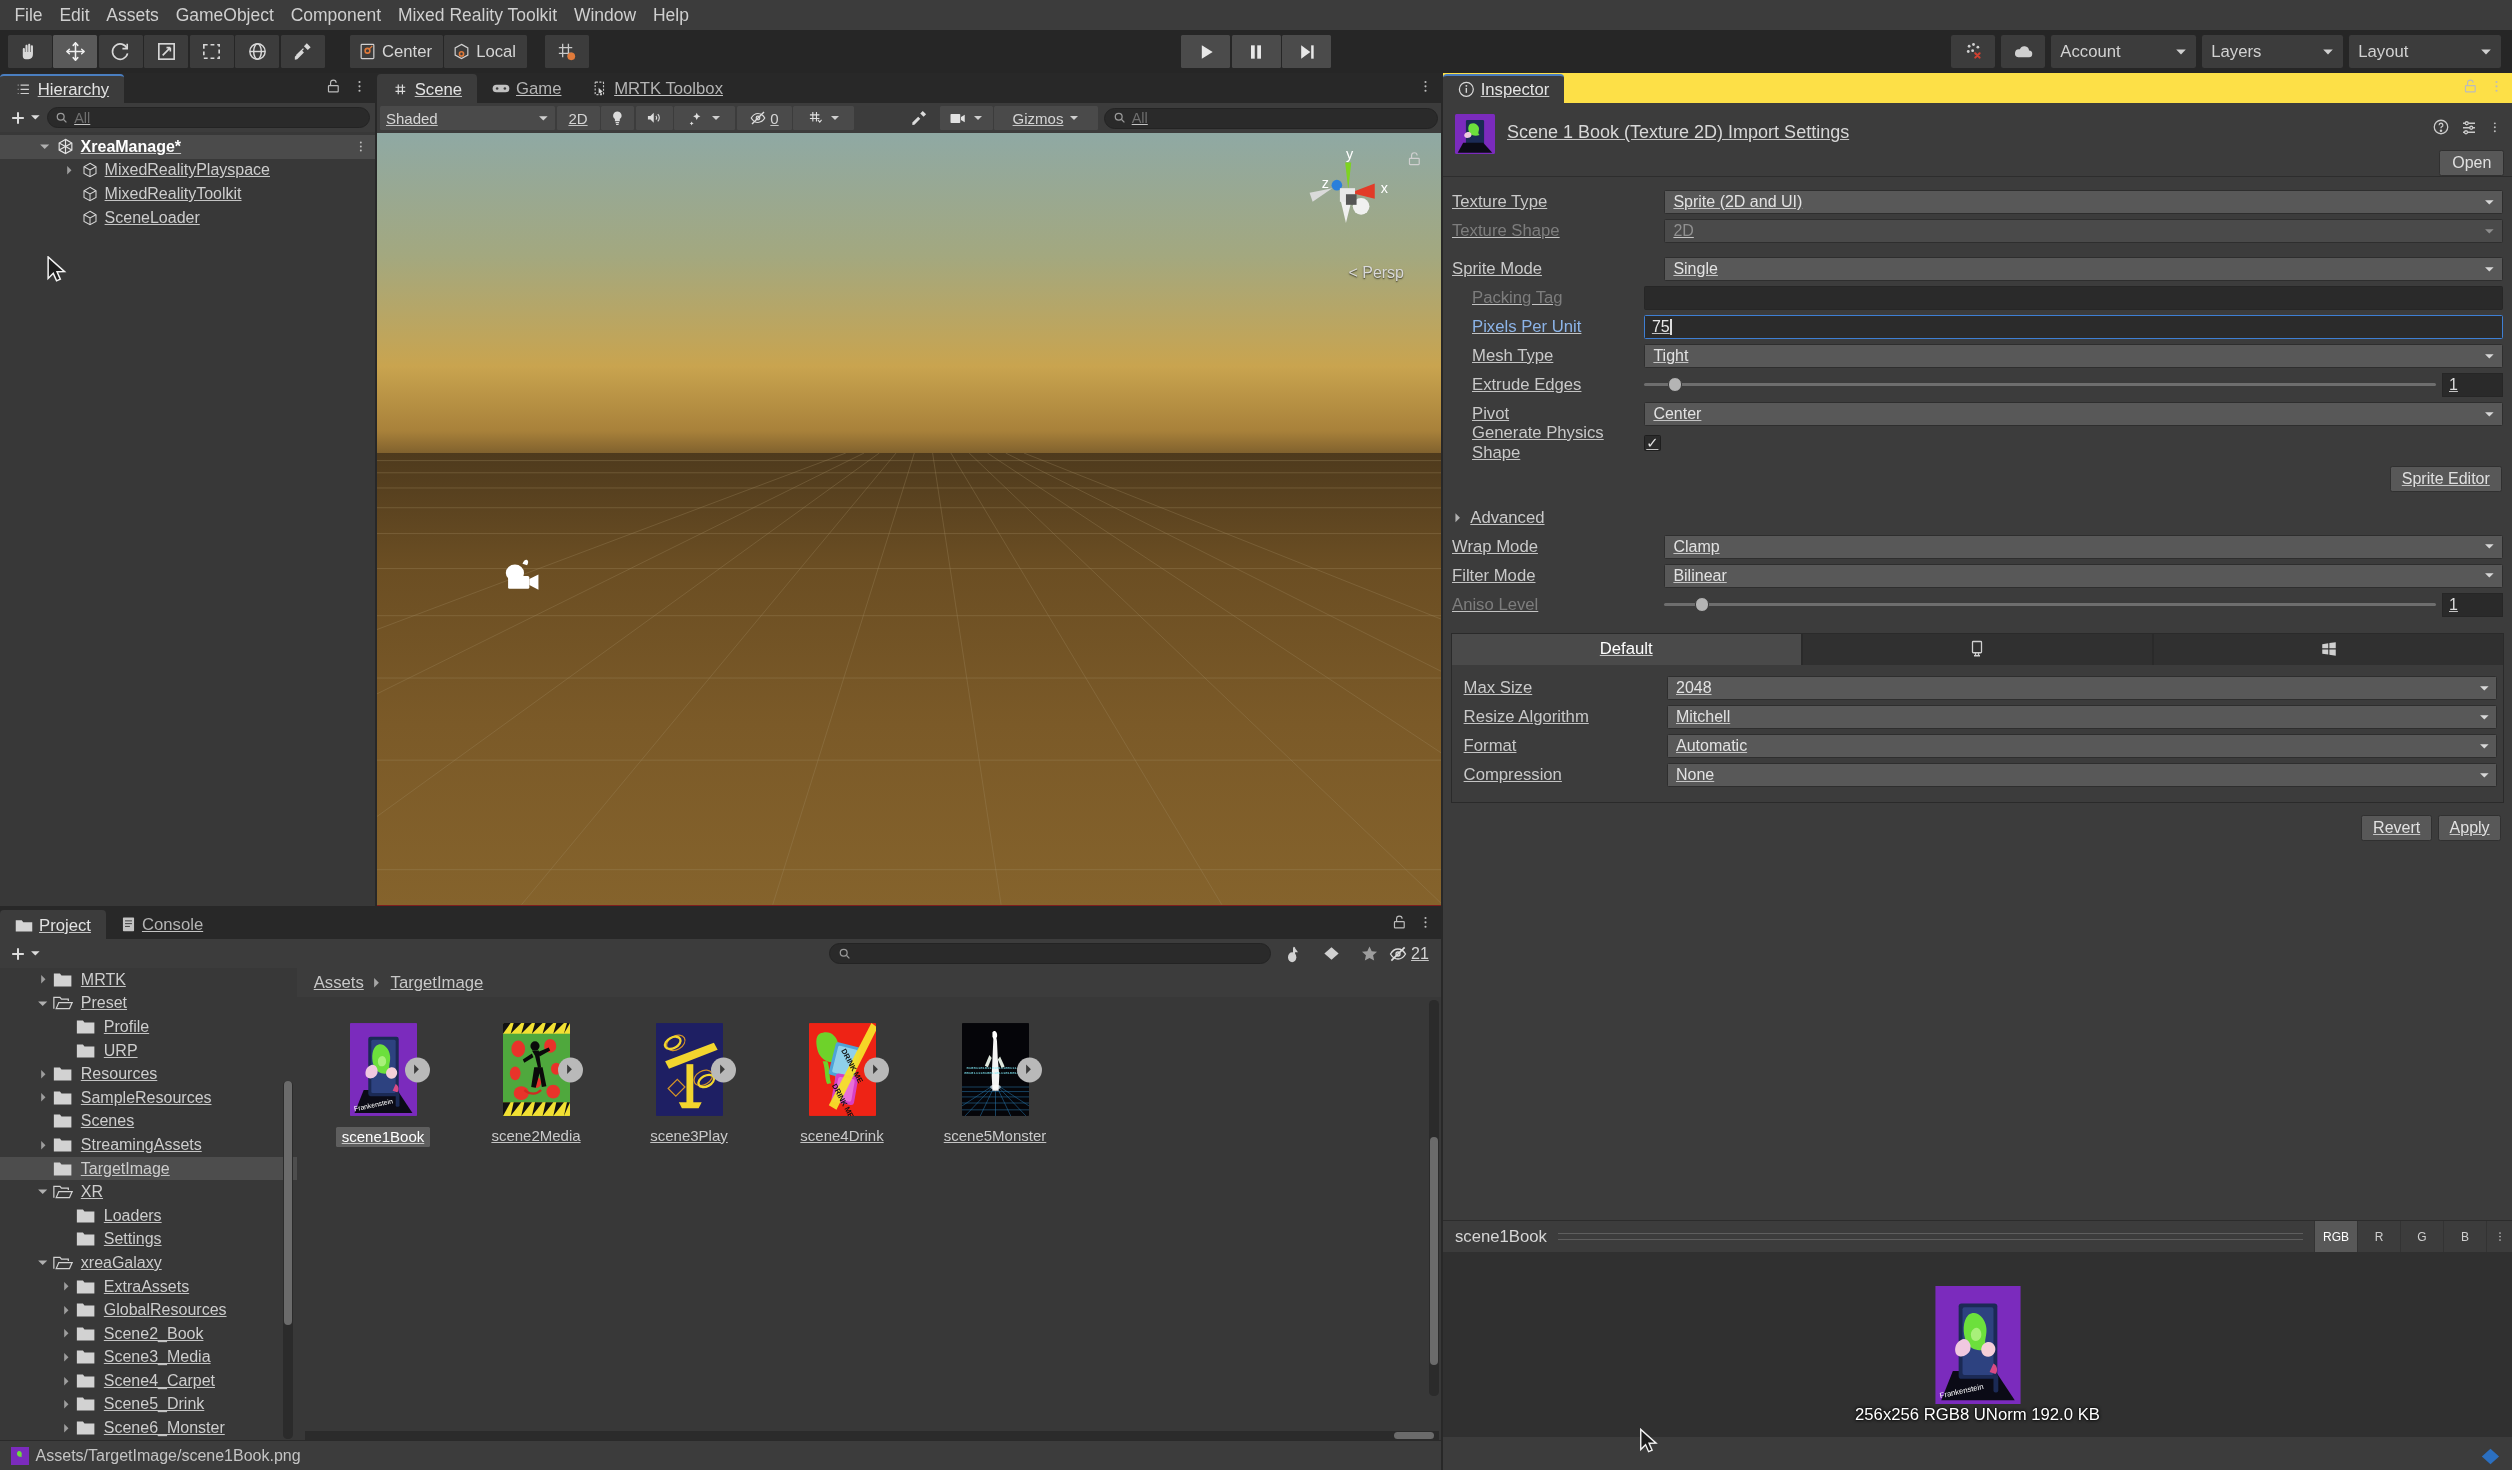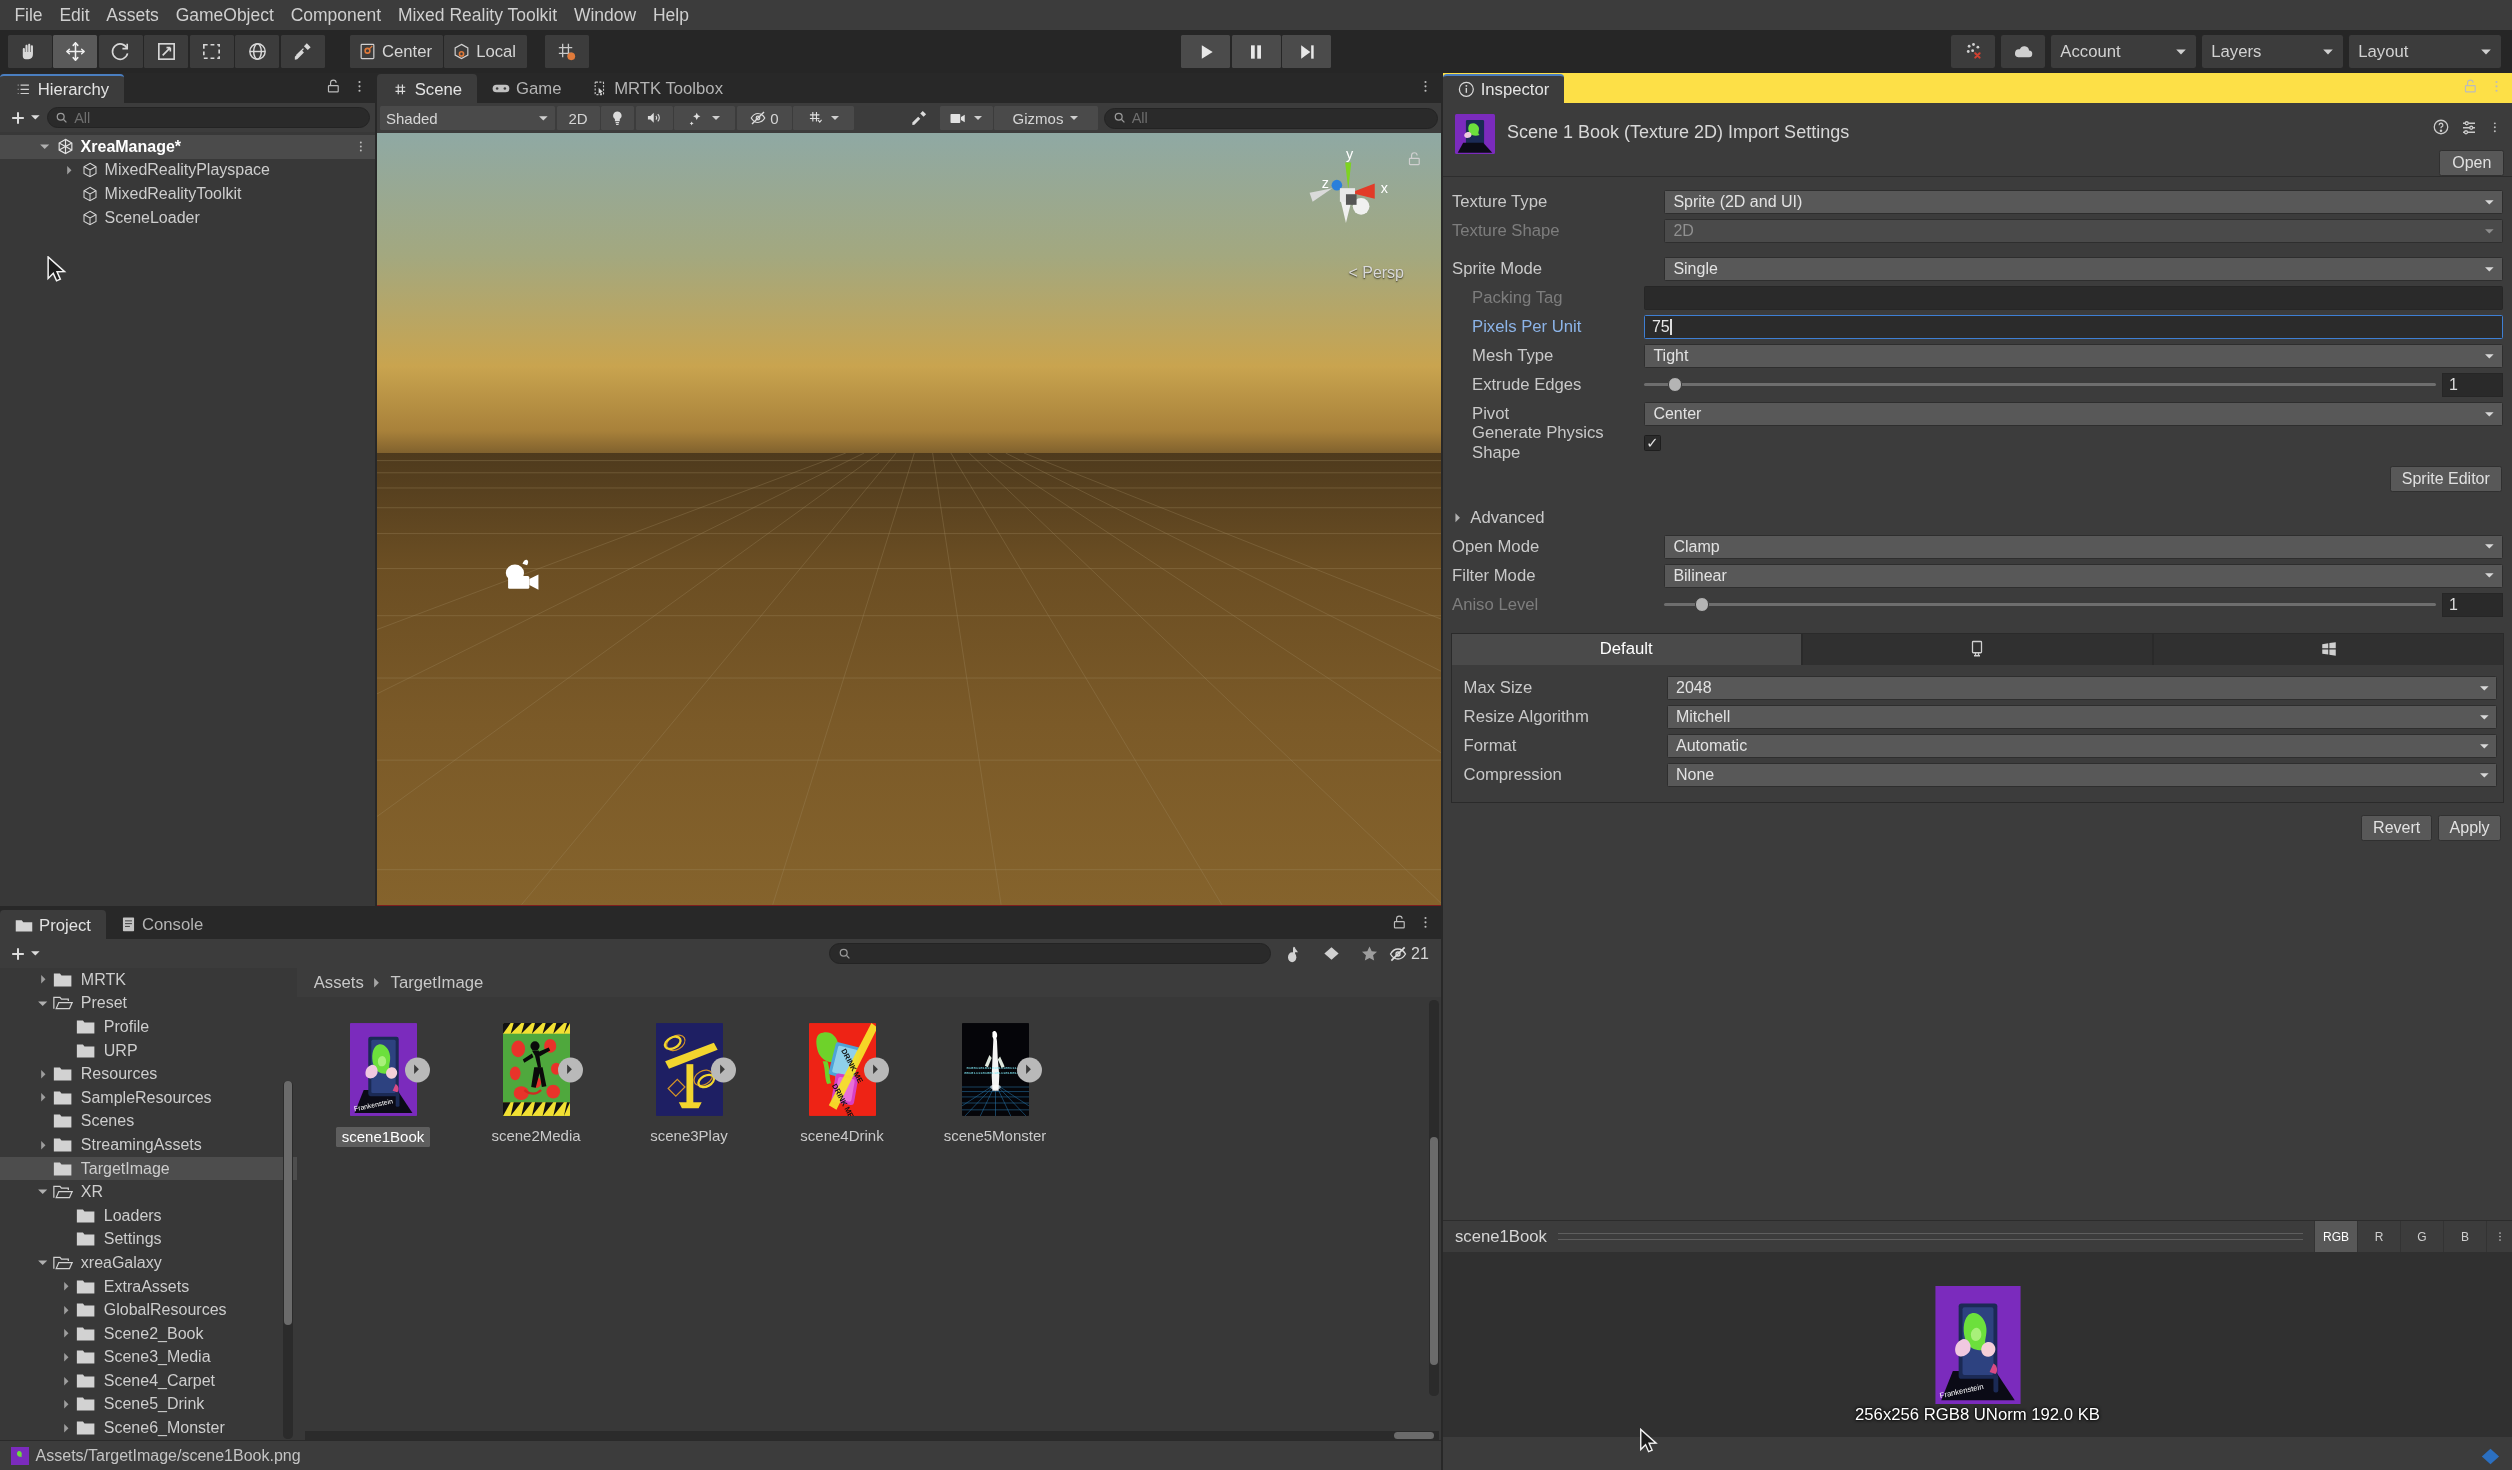--- a/index.html
+++ b/index.html
@@ -55,21 +55,21 @@
     height: 33px; background: #3c3c3c; border-radius: 2.3px;
     display: flex; align-items: center; justify-content: center; padding: 0 9px;
     font-size: 16.7px; color: #d2d2d2; gap: 7.6px; white-space: nowrap;
   }
   .rbtn.sq { width: 44px; padding: 0; }
   .rbtn.wide1 { width: 145px; justify-content: space-between; }
   .rbtn.wide2 { width: 141px; justify-content: space-between; }
   .rbtn.wide3 { width: 152px; justify-content: space-between; }
 
   
-  .panel { position: absolute; background: #383838; }
+  .panel { position: absolute; background: #383838; text-decoration: underline; }
   .tabstrip {
     height: 30px; background: #282828; display: flex; align-items: flex-end;
     position: relative;
   }
   .tab {
     height: 29px; display: flex; align-items: center; gap: 6px;
     padding: 0 15px; font-size: 16.7px; color: #b4b4b4;
     background: transparent; border-top-left-radius: 3.8px; border-top-right-radius: 3.8px;
     white-space: nowrap;
   }
@@ -1383,21 +1383,21 @@
       </div>
 
       <div class="foldrow" style="margin-top:10.7px">
         <svg width="11.4" height="11.4" viewBox="0 0 10 10" fill="#b0b0b0">
             <path d="M3 1l4 4-4 4z"></path>
           </svg>
         <span>Advanced</span>
       </div>
 
       <div class="row">
-        <div class="lbl w1">Open Mode</div>
+        <div class="lbl w1">Wrap Mode</div>
         <div class="ctrl">
             <div class="dd">
           <span>Clamp</span>
           <svg width="10.7" height="10.7" viewBox="0 0 10 10" fill="#d8d8d8">
                 <path d="M1 3l4 4 4-4z"></path>
               </svg>
         </div>
           </div>
       </div>
 

